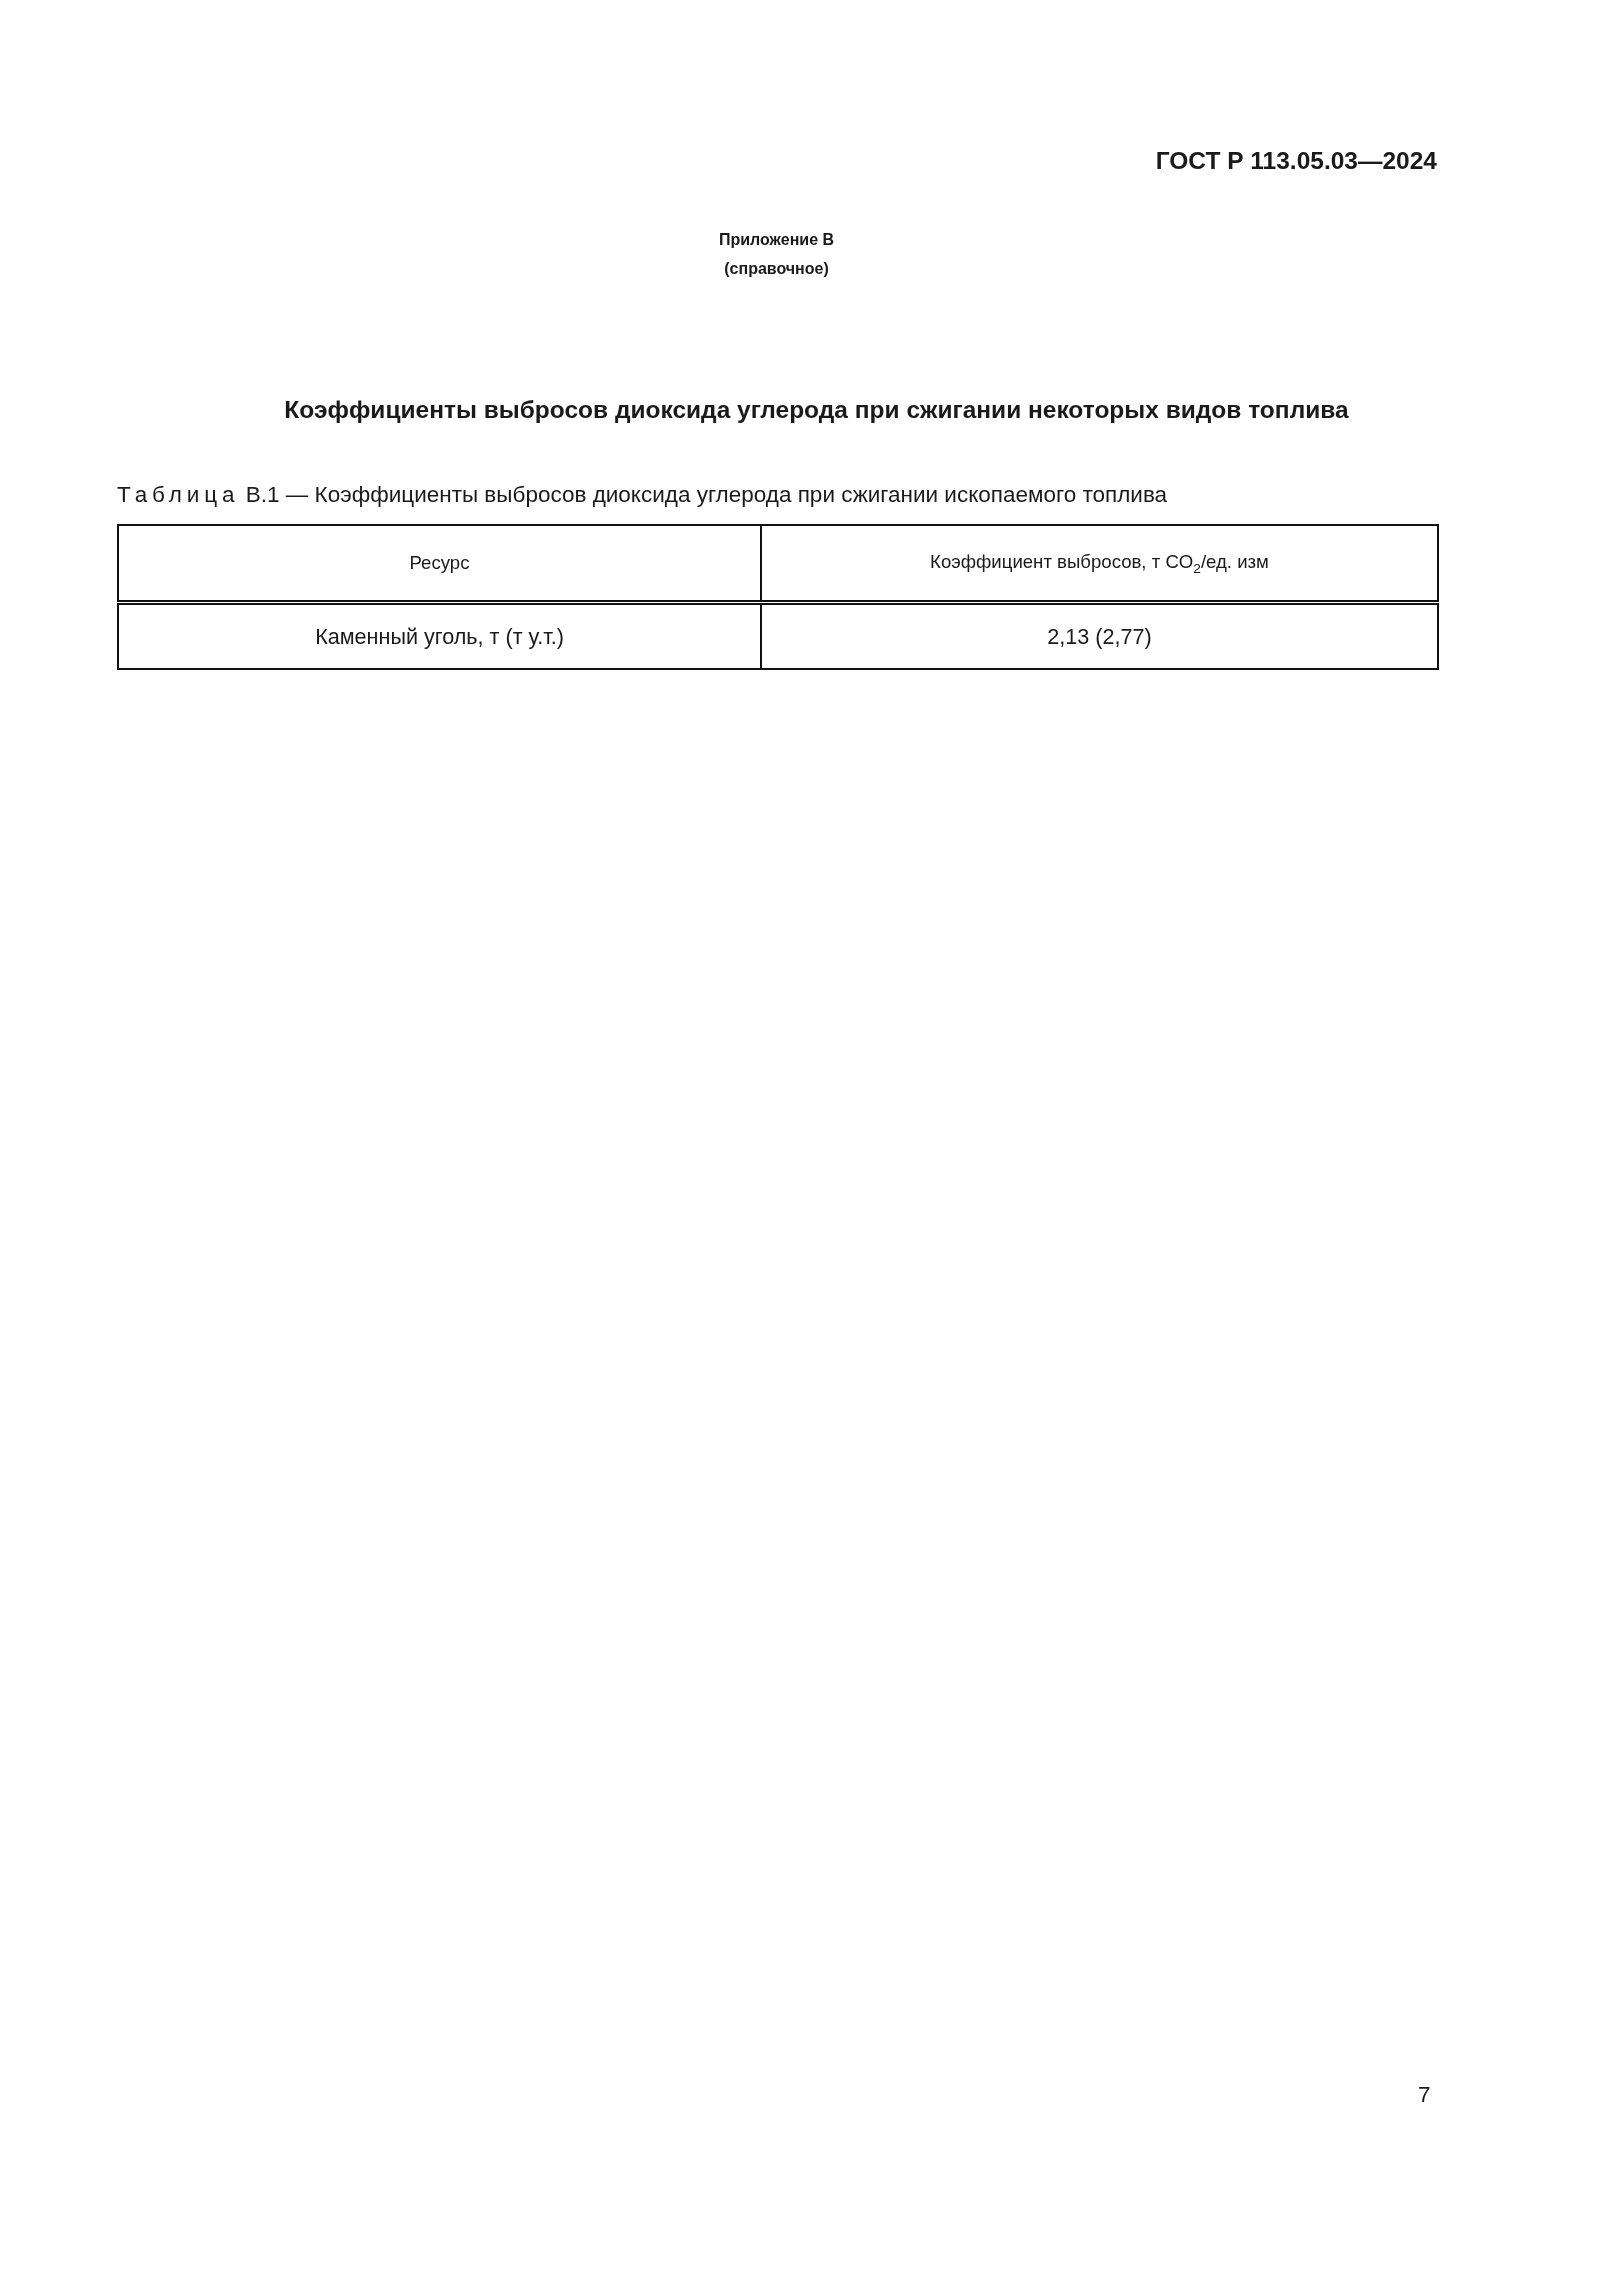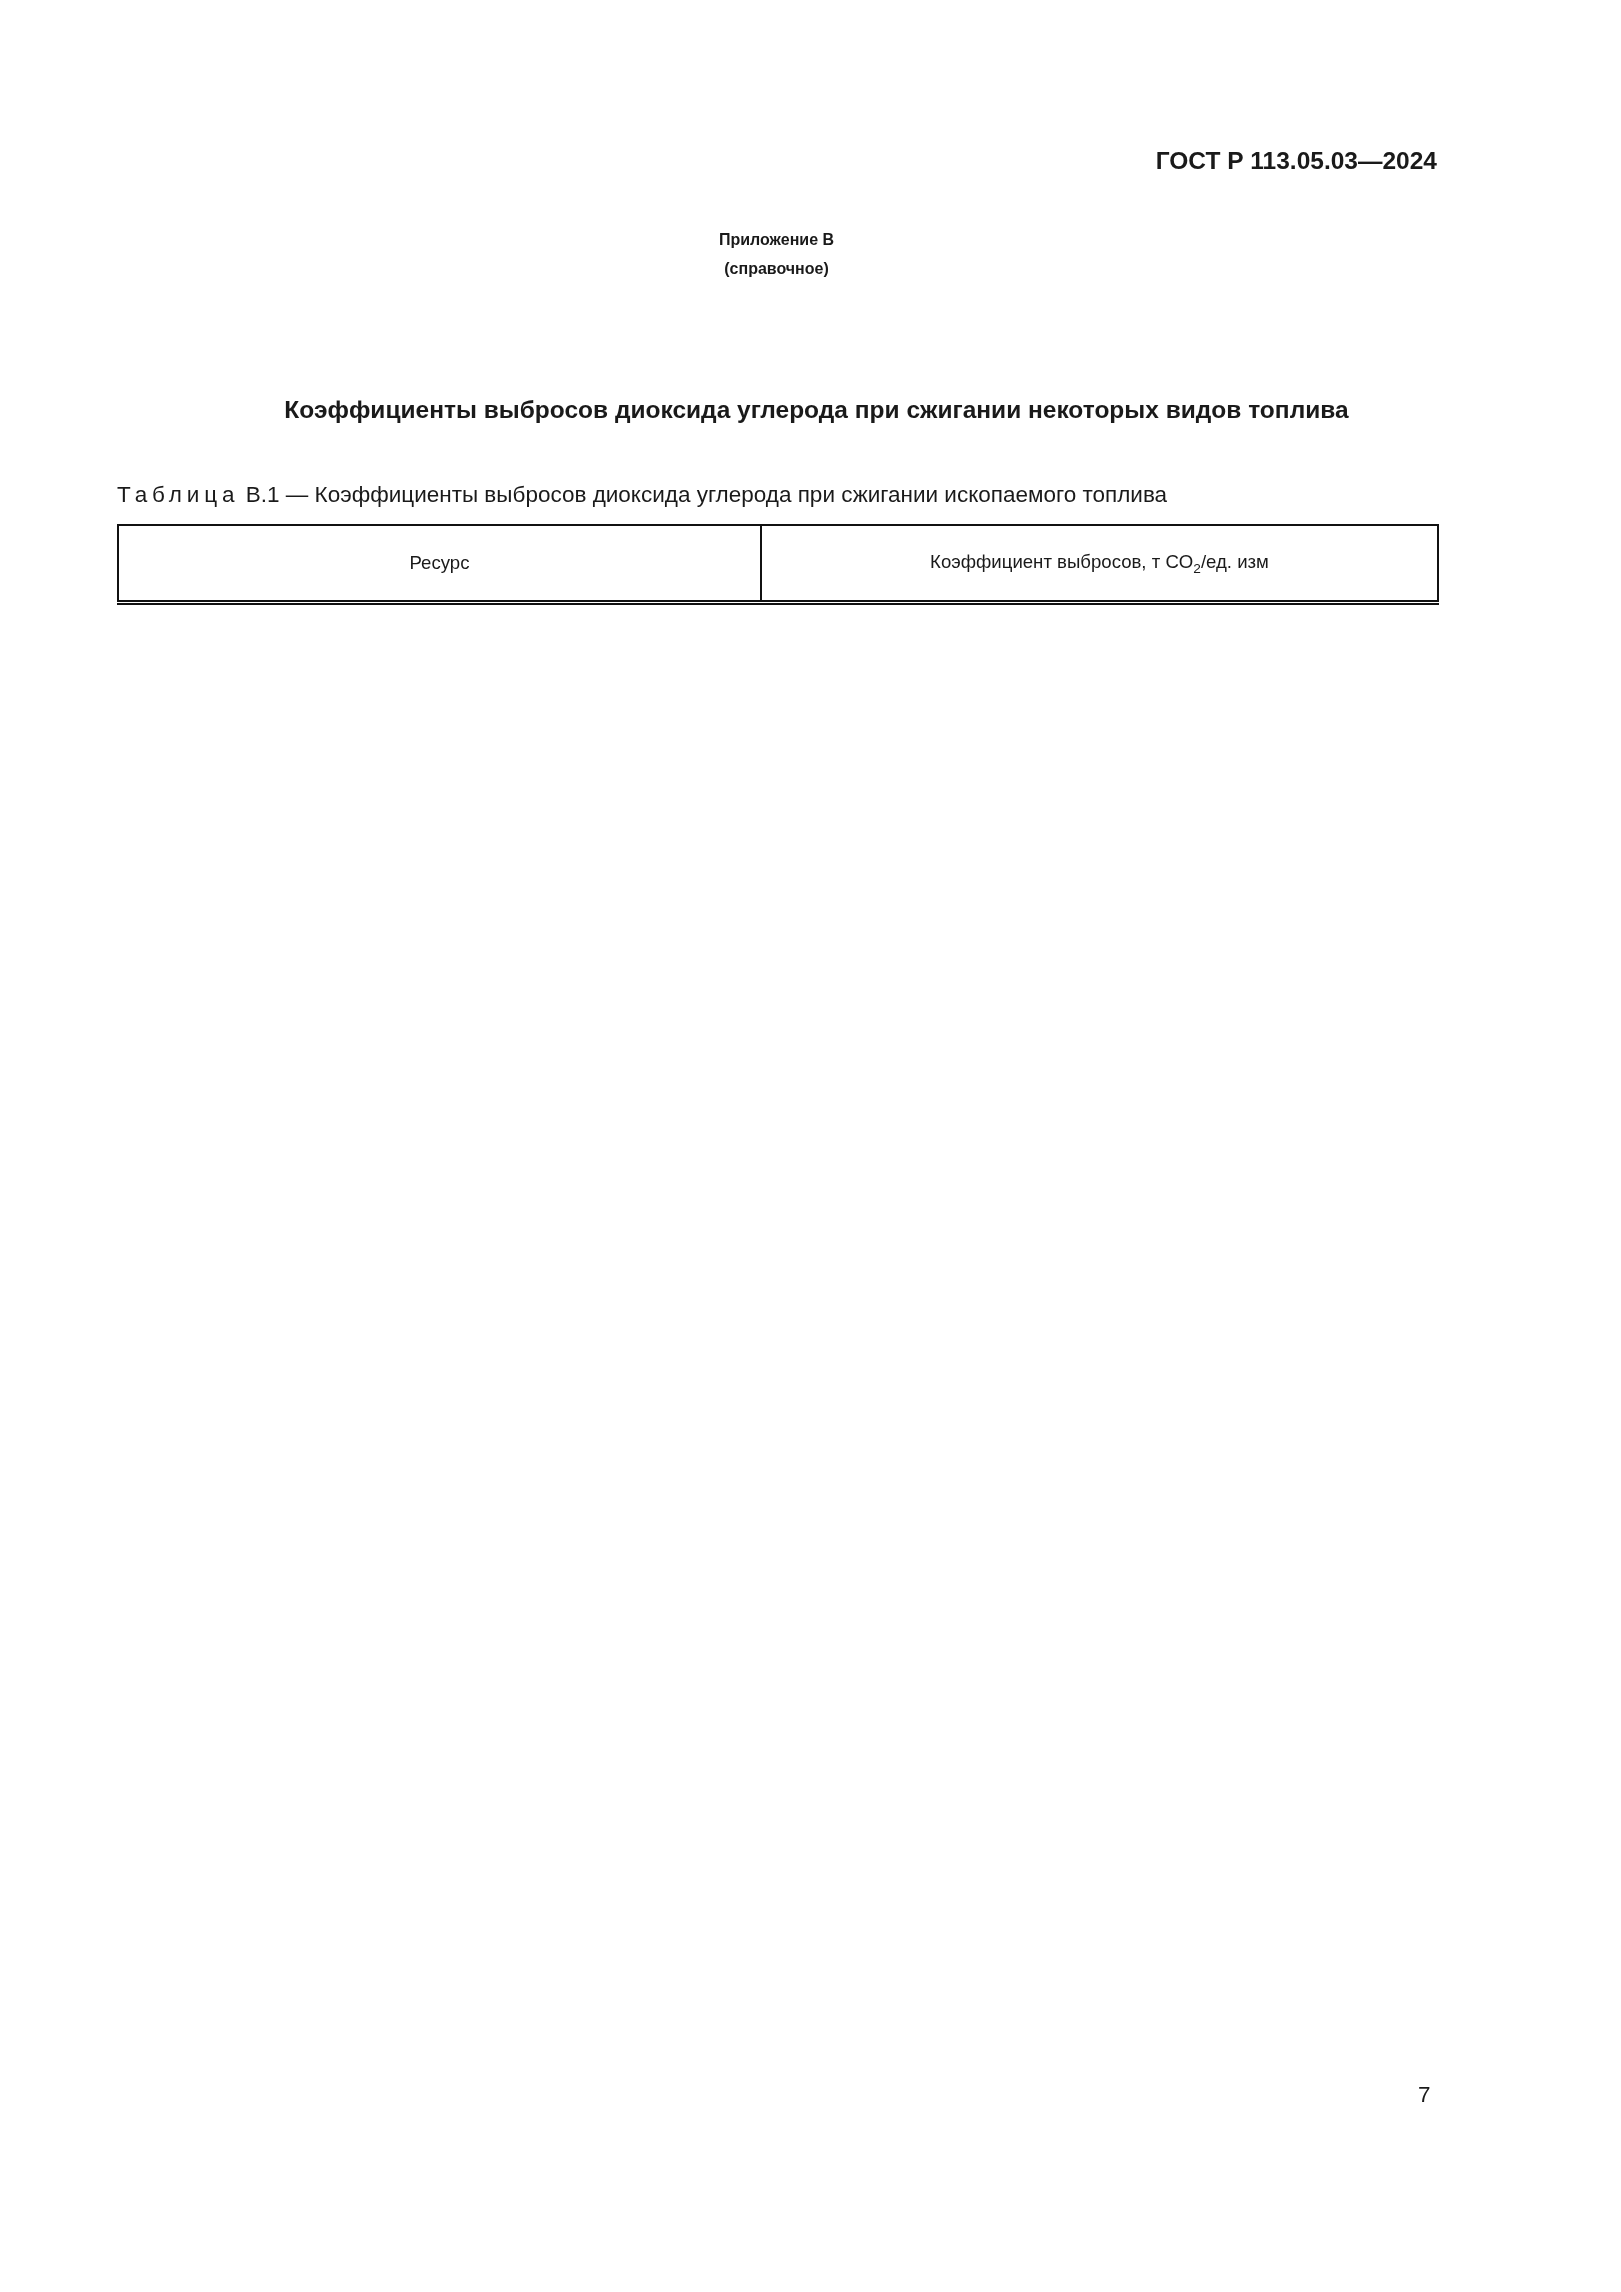--- a/index.html
+++ b/index.html
@@ -37,17 +37,21 @@
 <div class="title">Коэффициенты выбросов диоксида углерода при сжигании некоторых видов топлива</div>
 
 <div class="caption"><span class="sp">Таблица</span><span> В.1 — Коэффициенты выбросов диоксида углерода при сжигании ископаемого топлива</span></div>
 
 <table class="data">
   <tbody>
       <tr>
     <th class="c1">Ресурс</th>
     <th><span>Коэффициент выбросов, т CO</span><sub>2</sub><span>/ед. изм</span></th>
   </tr>
+  <tr class="r2">
+    <td class="c1">Каменный уголь, т (т у.т.)</td>
+    <td>2,13 (2,77)</td>
+  </tr>
 </tbody>
   </table>
 
 <div class="page-num">7</div>
 
 
 </body></html>

